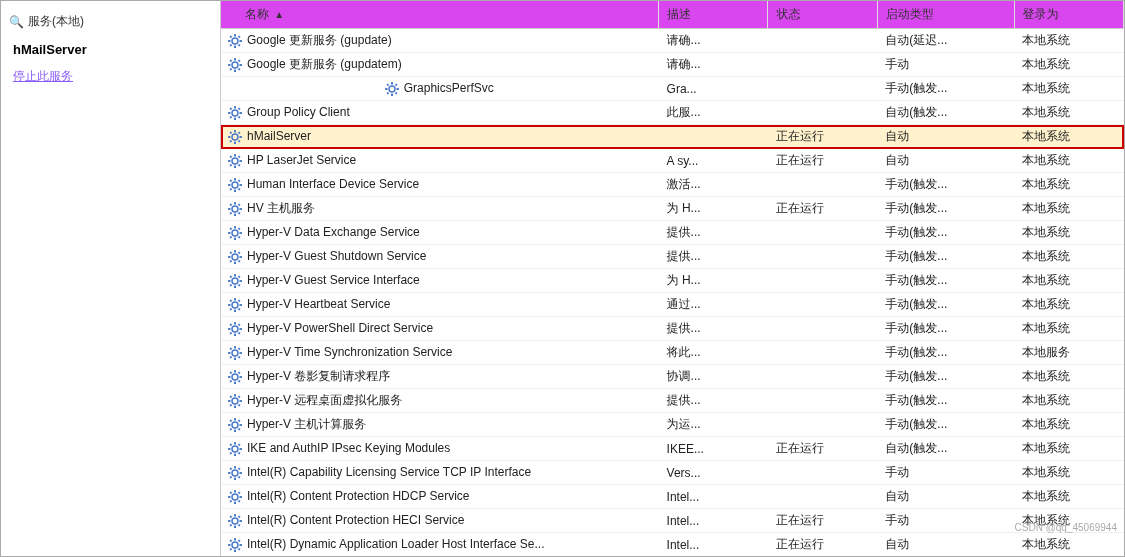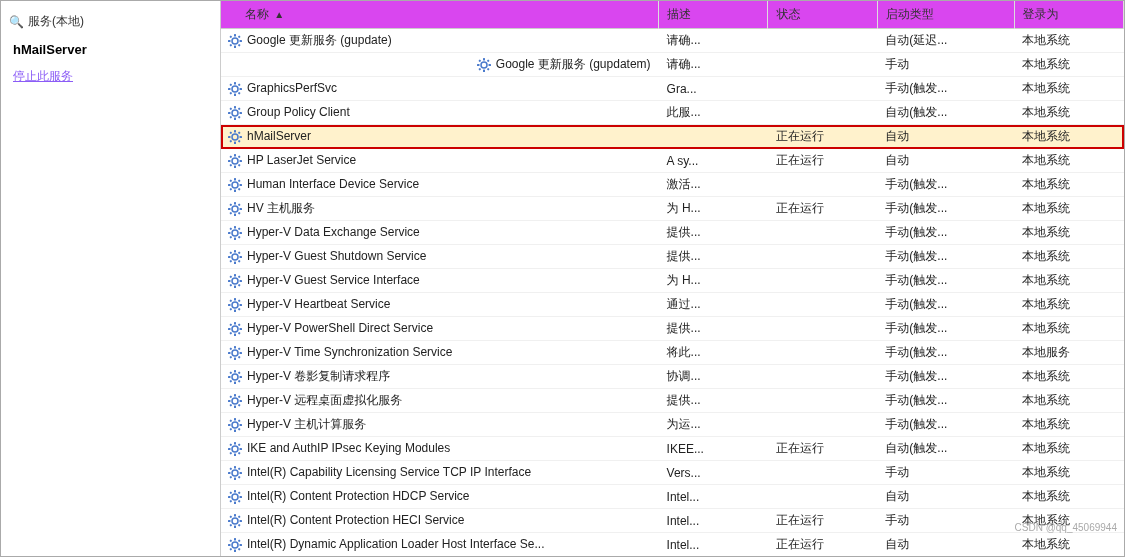--- a/index.html
+++ b/index.html
@@ -199,38 +199,38 @@
       <rect x="11.2" y="2.8" width="2" height="2" rx="0.5" fill="#4a7acc" transform="rotate(45 12.2 3.8)"></rect>
       <rect x="2.8" y="11.2" width="2" height="2" rx="0.5" fill="#4a7acc" transform="rotate(45 3.8 12.2)"></rect>
       <rect x="11.2" y="11.2" width="2" height="2" rx="0.5" fill="#4a7acc" transform="rotate(45 12.2 12.2)"></rect>
     </svg></span><span>Google 更新服务 (gupdate)</span></td>
               <td>请确...</td>
               <td></td>
               <td>自动(延迟...</td>
               <td>本地系统</td>
             </tr>
             <tr>
-              <td class="col-name" style="overflow: hidden; text-overflow: ellipsis; white-space: nowrap; text-align: right;"><span style="display:inline-block;width:16px;height:16px;margin-right:4px;vertical-align:middle;"><svg viewBox="0 0 16 16" xmlns="http://www.w3.org/2000/svg">
+              <td class="col-name" style="overflow: hidden; text-overflow: ellipsis; white-space: nowrap;"><span style="display:inline-block;width:16px;height:16px;margin-right:4px;vertical-align:middle;"><svg viewBox="0 0 16 16" xmlns="http://www.w3.org/2000/svg">
       <circle cx="8" cy="8" r="3" fill="none" stroke="#4a7acc" stroke-width="1.5"></circle>
       <rect x="7" y="1" width="2" height="2.5" rx="0.5" fill="#4a7acc"></rect>
       <rect x="7" y="12.5" width="2" height="2.5" rx="0.5" fill="#4a7acc"></rect>
       <rect x="1" y="7" width="2.5" height="2" rx="0.5" fill="#4a7acc"></rect>
       <rect x="12.5" y="7" width="2.5" height="2" rx="0.5" fill="#4a7acc"></rect>
       <rect x="2.8" y="2.8" width="2" height="2" rx="0.5" fill="#4a7acc" transform="rotate(45 3.8 3.8)"></rect>
       <rect x="11.2" y="2.8" width="2" height="2" rx="0.5" fill="#4a7acc" transform="rotate(45 12.2 3.8)"></rect>
       <rect x="2.8" y="11.2" width="2" height="2" rx="0.5" fill="#4a7acc" transform="rotate(45 3.8 12.2)"></rect>
       <rect x="11.2" y="11.2" width="2" height="2" rx="0.5" fill="#4a7acc" transform="rotate(45 12.2 12.2)"></rect>
     </svg></span><span>Google 更新服务 (gupdatem)</span></td>
               <td>请确...</td>
               <td></td>
               <td>手动</td>
               <td>本地系统</td>
             </tr>
             <tr>
-              <td class="col-name" style="overflow: hidden; text-overflow: ellipsis; white-space: nowrap;"><span style="display:inline-block;width:16px;height:16px;margin-right:4px;vertical-align:middle;"><svg viewBox="0 0 16 16" xmlns="http://www.w3.org/2000/svg">
+              <td class="col-name" style="overflow: hidden; text-overflow: ellipsis; white-space: nowrap; text-align: center;"><span style="display:inline-block;width:16px;height:16px;margin-right:4px;vertical-align:middle;"><svg viewBox="0 0 16 16" xmlns="http://www.w3.org/2000/svg">
       <circle cx="8" cy="8" r="3" fill="none" stroke="#4a7acc" stroke-width="1.5"></circle>
       <rect x="7" y="1" width="2" height="2.5" rx="0.5" fill="#4a7acc"></rect>
       <rect x="7" y="12.5" width="2" height="2.5" rx="0.5" fill="#4a7acc"></rect>
       <rect x="1" y="7" width="2.5" height="2" rx="0.5" fill="#4a7acc"></rect>
       <rect x="12.5" y="7" width="2.5" height="2" rx="0.5" fill="#4a7acc"></rect>
       <rect x="2.8" y="2.8" width="2" height="2" rx="0.5" fill="#4a7acc" transform="rotate(45 3.8 3.8)"></rect>
       <rect x="11.2" y="2.8" width="2" height="2" rx="0.5" fill="#4a7acc" transform="rotate(45 12.2 3.8)"></rect>
       <rect x="2.8" y="11.2" width="2" height="2" rx="0.5" fill="#4a7acc" transform="rotate(45 3.8 12.2)"></rect>
       <rect x="11.2" y="11.2" width="2" height="2" rx="0.5" fill="#4a7acc" transform="rotate(45 12.2 12.2)"></rect>
     </svg></span><span>GraphicsPerfSvc</span></td>

